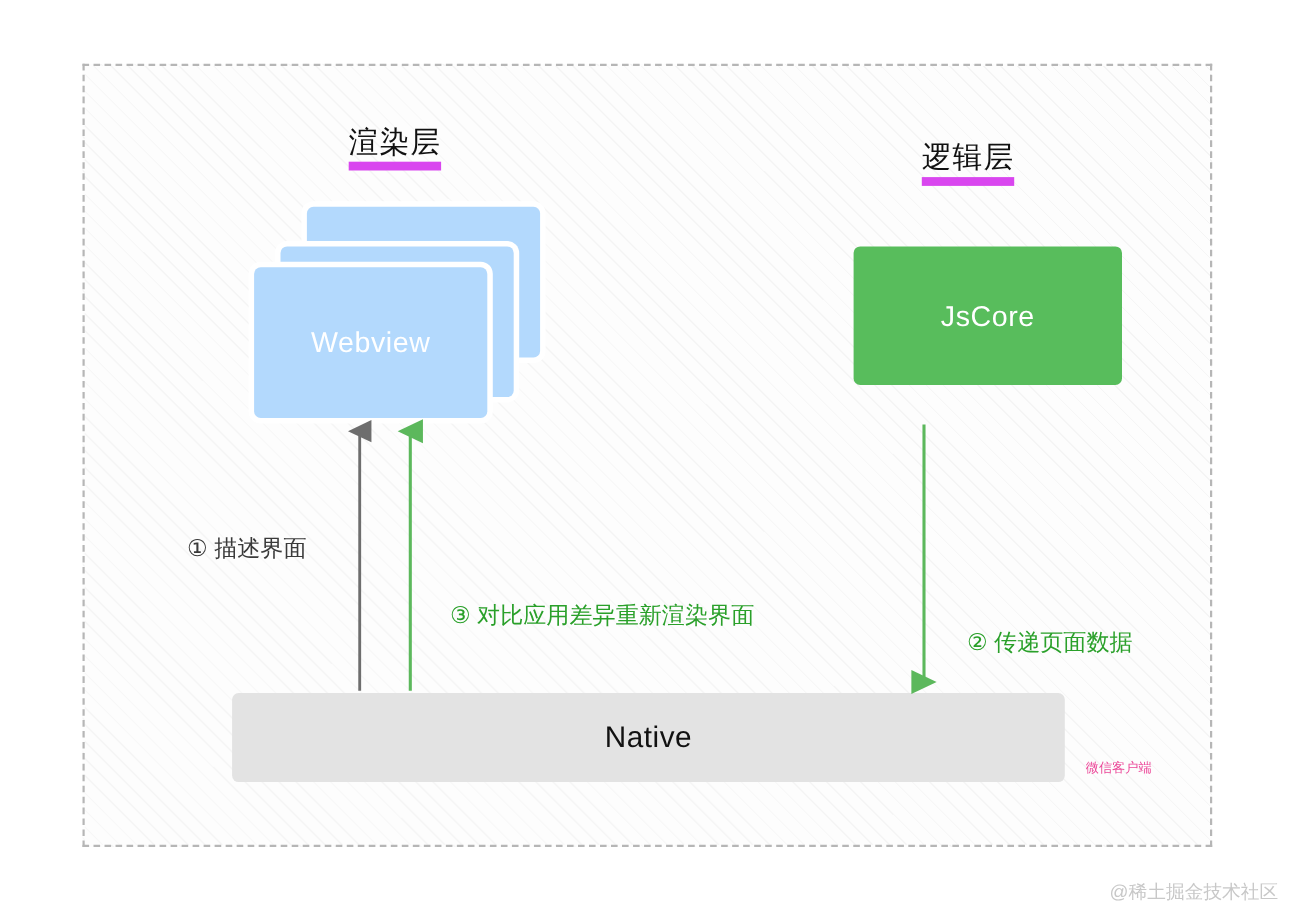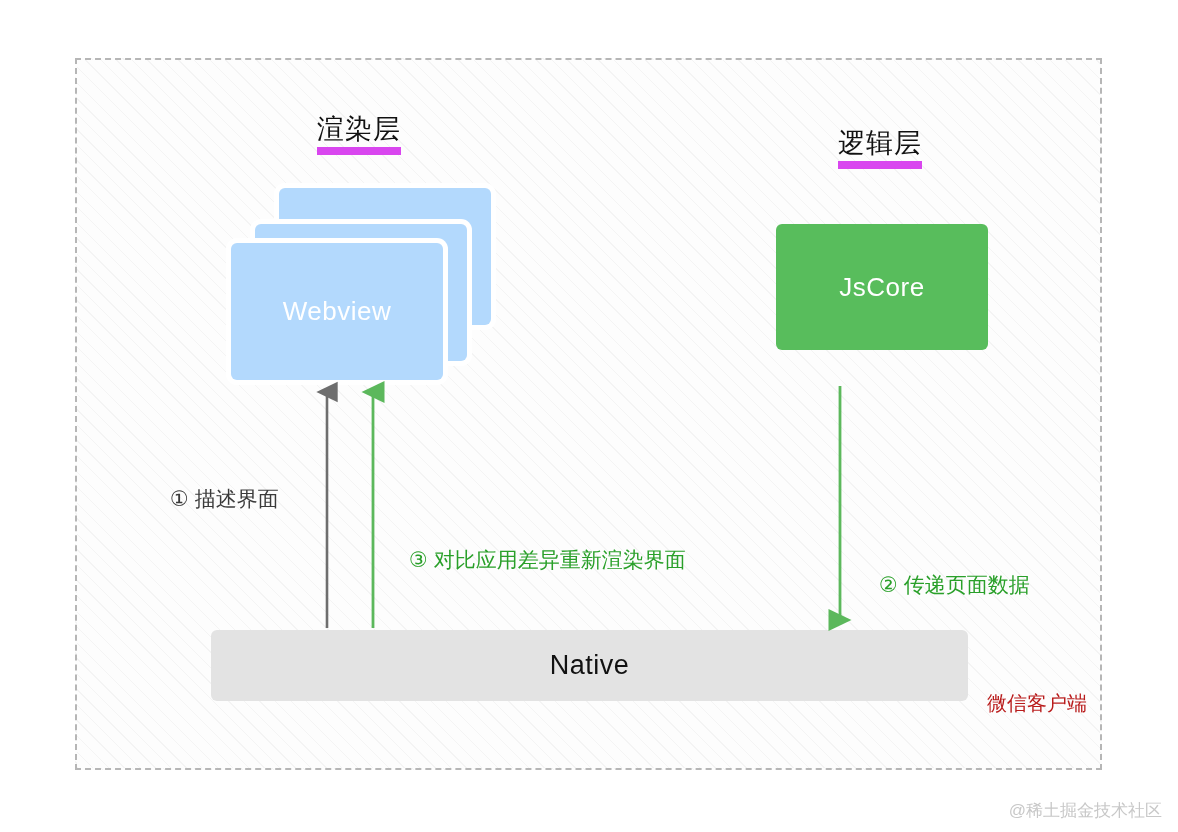--- a/index.html
+++ b/index.html
@@ -91,58 +91,58 @@
     font-size: 26px;
     color: #ffffff;
     letter-spacing: 0.5px;
   }
 
   
   .jscore-box {
     position: absolute;
     left: 776px;
     top: 224px;
-    width: 212px;
+    width: 244px;
     height: 126px;
     background: #58bd5c;
     border-radius: 6px;
     display: flex;
     align-items: center;
     justify-content: center;
   }
   .jscore-label {
     font-size: 26px;
     color: #ffffff;
     letter-spacing: 0.5px;
   }
 
   
   .native-box {
     position: absolute;
     left: 211px;
     top: 630px;
     width: 757px;
-    height: 71px;
+    height: 81px;
     background: #e3e3e3;
     border-radius: 6px;
     display: flex;
     align-items: center;
     justify-content: center;
   }
   .native-label {
     font-size: 27px;
     color: #111111;
     letter-spacing: 0.5px;
   }
   .client-label {
     position: absolute;
     left: 987px;
     top: 690px;
-    font-size: 20px;
-    color: #b91c1c;
+    font-size: 12px;
+    color: #ec4899;
     white-space: nowrap;
   }
 
   
   #arrow-layer {
     position: absolute;
     left: 0; top: 0;
     width: 1178px;
     height: 832px;
     pointer-events: none;

